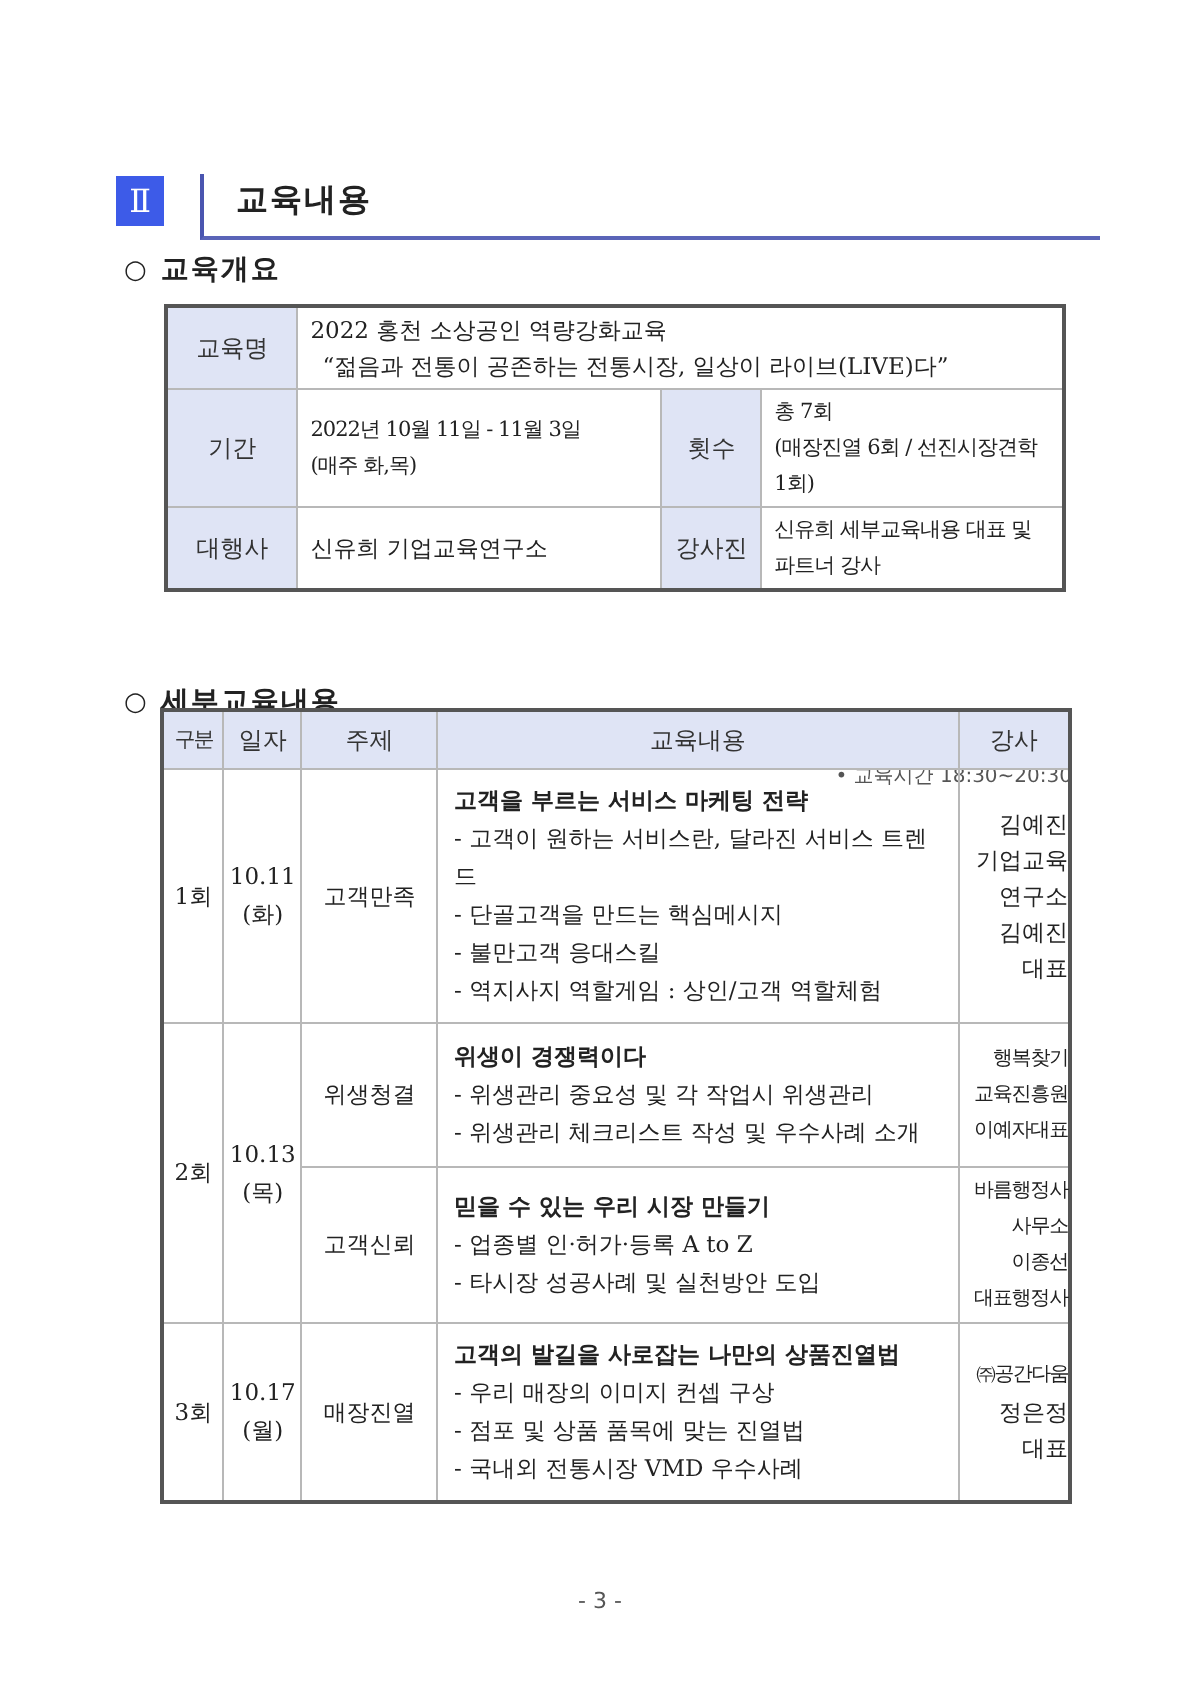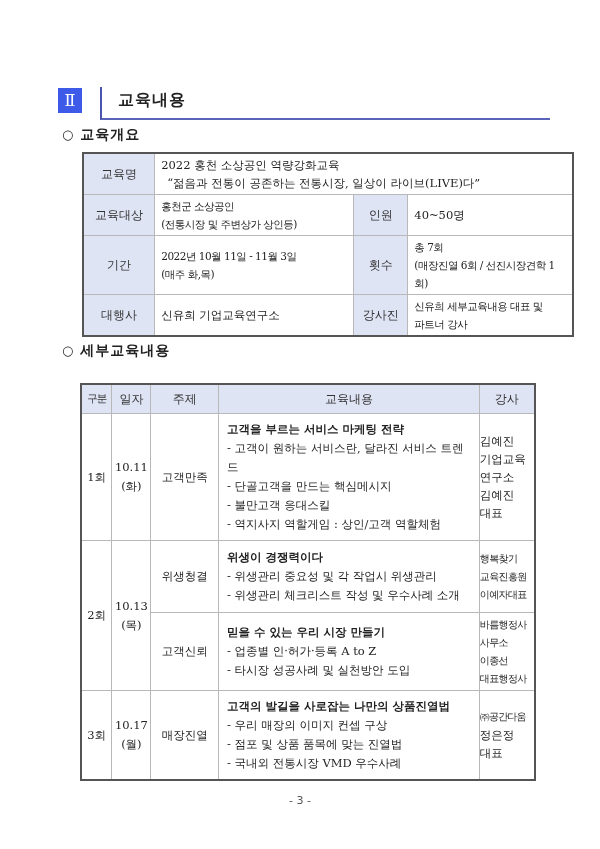--- a/index.html
+++ b/index.html
@@ -22,36 +22,36 @@
       position: absolute; left: 16px; top: 3px; font-size: 16px; font-weight: bold;
       letter-spacing: 1px; color: #222;
     }
     .sub-heading {
       position: absolute; left: 62px; font-size: 14px; font-weight: bold; letter-spacing: 1px;
       font-family: "DejaVu Sans", sans-serif;
     }
     .sub-heading .circle { font-weight: normal; margin-right: 6px; font-size: 13px; }
     table { border-collapse: collapse; position: absolute; }
     td, th { border: 1px solid #b8b8b8; padding: 0; font-weight: normal; }
-    .overview { left: 82px; top: 152px; width: 492px; border: 2px solid #555; }
+    .overview { left: 82px; top: 152px; width: 451px; border: 2px solid #555; }
     .overview .lab { background: #dfe4f5; text-align: center; font-size: 12px; color: #333; }
     .overview .val { font-size: 11.5px; padding: 2px 6px; line-height: 18px; vertical-align: middle; }
     .overview .tight { font-size: 10.5px; letter-spacing: -0.5px; }
     .note {
       position: absolute; right: 64px; top: 354px; font-size: 10px; color: #555;
       font-family: "DejaVu Sans", sans-serif;
       margin-top: 27px;
     }
-    .detail { left: 80px; top: 383px; width: 456px; border: 2px solid #555; }
+    .detail { left: 80px; top: 354px; width: 456px; border: 2px solid #555; }
     .detail th { background: #dfe4f5; font-size: 12px; height: 28px; color: #333; }
     .detail td { font-size: 11.5px; vertical-align: middle; }
     .c { text-align: center; }
     .content { padding: 6px 8px; line-height: 19px; }
     .content .ttl { font-weight: bold; }
-    .inst { text-align: left; line-height: 18px; font-size: 11px; }
+    .inst { text-align: right; line-height: 18px; font-size: 11px; }
     .inst.small { font-size: 10px; letter-spacing: -0.6px; }
     .page-num {
       position: absolute; left: 0; width: 600px; top: 794px; text-align: center;
       font-size: 11px; color: #555; font-family: "DejaVu Sans", sans-serif;
     }
   </style>
 </head>
 <body>
 
 <div class="section-header">
@@ -72,29 +72,20 @@
       <col style="width:50px">
       <col style="width:152px">
   </colgroup>
   <tbody>
       <tr style="height:34px">
     <td class="lab">교육명</td>
     <td class="val" colspan="3">
       <div>2022 홍천 소상공인 역량강화교육</div>
       <div style="padding-left:6px;">“젊음과 전통이 공존하는 전통시장, 일상이 라이브(LIVE)다”</div>
     </td>
-  </tr>
-  <tr style="height:40px">
-    <td class="lab">교육대상</td>
-    <td class="val tight">
-      <div>홍천군 소상공인</div>
-      <div>(전통시장 및 주변상가 상인등)</div>
-    </td>
-    <td class="lab">인원</td>
-    <td class="val">40~50명</td>
   </tr>
   <tr style="height:50px">
     <td class="lab">기간</td>
     <td class="val tight">
       <div>2022년 10월 11일 - 11월 3일</div>
       <div>(매주 화,목)</div>
     </td>
     <td class="lab">횟수</td>
     <td class="val tight">
       <div>총 7회</div>

